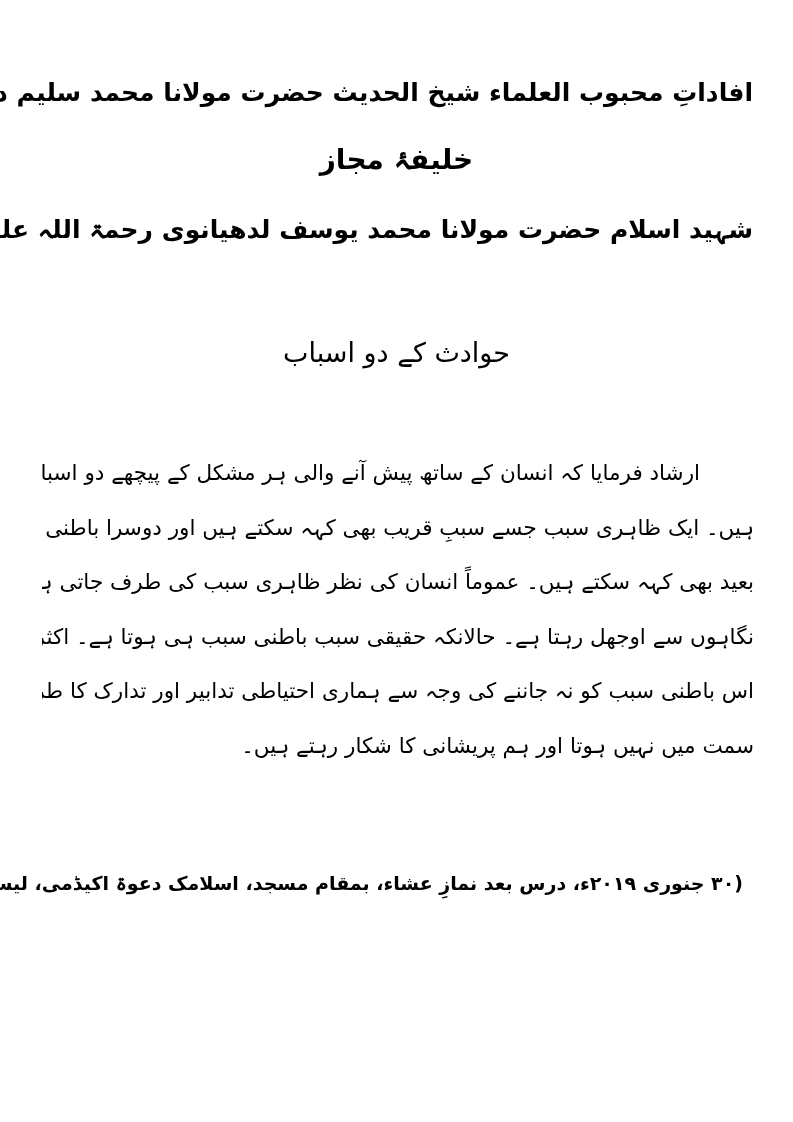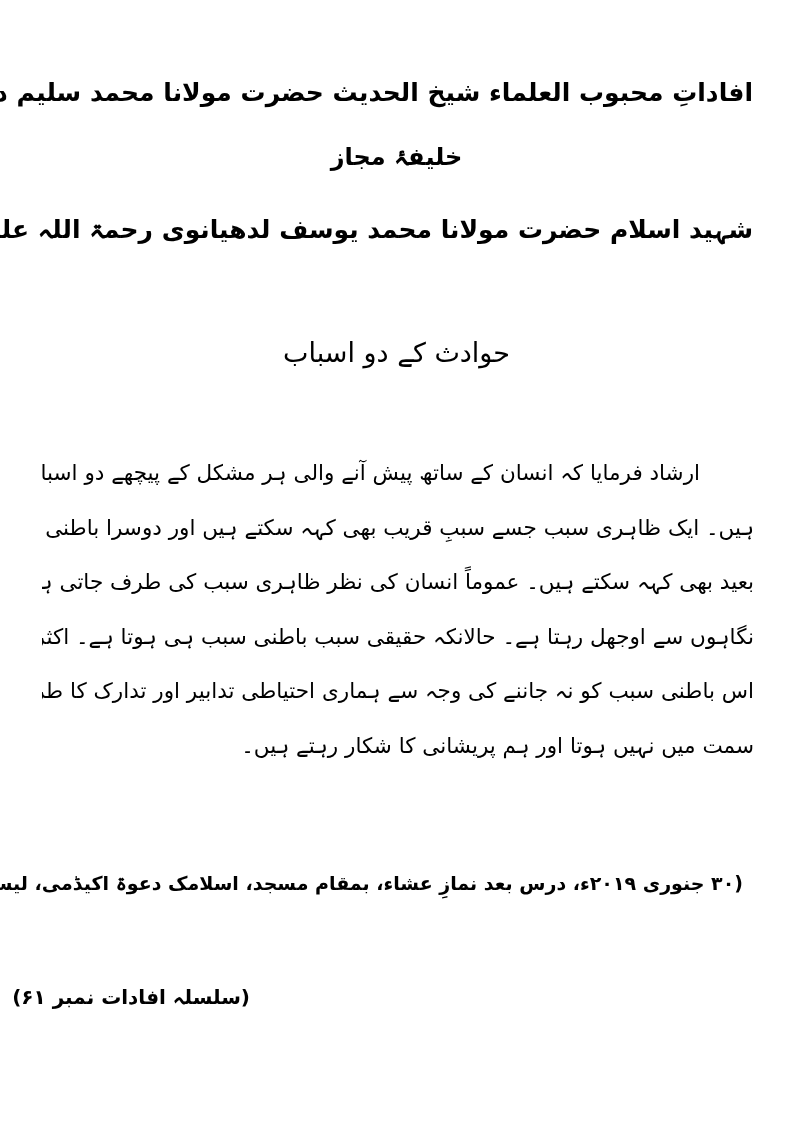--- a/index.html
+++ b/index.html
@@ -24,21 +24,21 @@
     }
     .header-line {
       position: absolute;
       left: 40px;
       width: 713px;
       text-align: center;
       font-weight: bold;
       white-space: nowrap;
     }
     #h1 { top: 78px;  font-size: 25px; letter-spacing: -0.5px; }
-    #h2 { top: 143px; font-size: 24px; }
+    #h2 { top: 143px; font-size: 28px; }
     #h3 { top: 215px; font-size: 25px; letter-spacing: -0.3px; }
 
     .title {
       position: absolute;
       left: 150px;
       width: 493px;
       top: 337px;
       text-align: center;
       font-size: 27px;
       font-weight: normal;
@@ -105,15 +105,14 @@
     <div class="body-line first">ارشاد فرمایا کہ انسان کے ساتھ پیش آنے والی ہر مشکل کے پیچھے دو اسباب ہوتے</div>
     <div class="body-line">ہیں۔ ایک ظاہری سبب جسے سببِ قریب بھی کہہ سکتے ہیں اور دوسرا باطنی سبب جسے سببِ</div>
     <div class="body-line">بعید بھی کہہ سکتے ہیں۔ عموماً انسان کی نظر ظاہری سبب کی طرف جاتی ہے اور باطنی سبب</div>
     <div class="body-line">نگاہوں سے اوجھل رہتا ہے۔ حالانکہ حقیقی سبب باطنی سبب ہی ہوتا ہے۔ اکثر اوقات</div>
     <div class="body-line">اس باطنی سبب کو نہ جاننے کی وجہ سے ہماری احتیاطی تدابیر اور تدارک کا طریقہ کار درست</div>
     <div class="body-line last">سمت میں نہیں ہوتا اور ہم پریشانی کا شکار رہتے ہیں۔</div>
   </div>
 
   <div class="citation">(۳۰ جنوری ۲۰۱۹ء، درس بعد نمازِ عشاء، بمقام مسجد، اسلامک دعوۃ اکیڈمی، لیسٹر، برطانیہ)</div>
 
-  <div class="series">(سلسلہ افادات نمبر ۶۱)</div>
 
 </div>
 
 </body></html>

